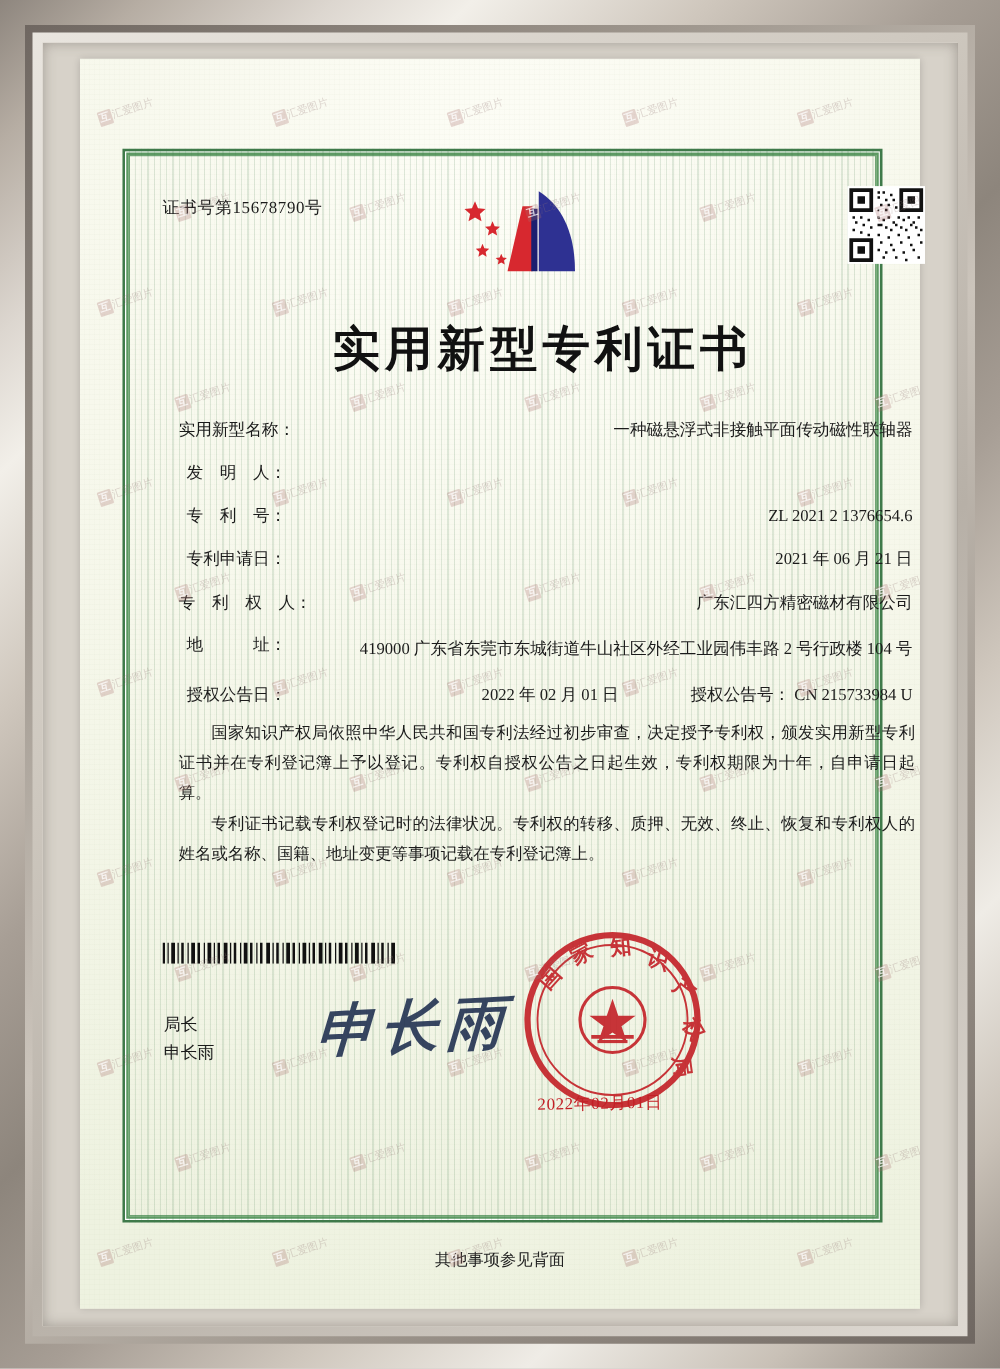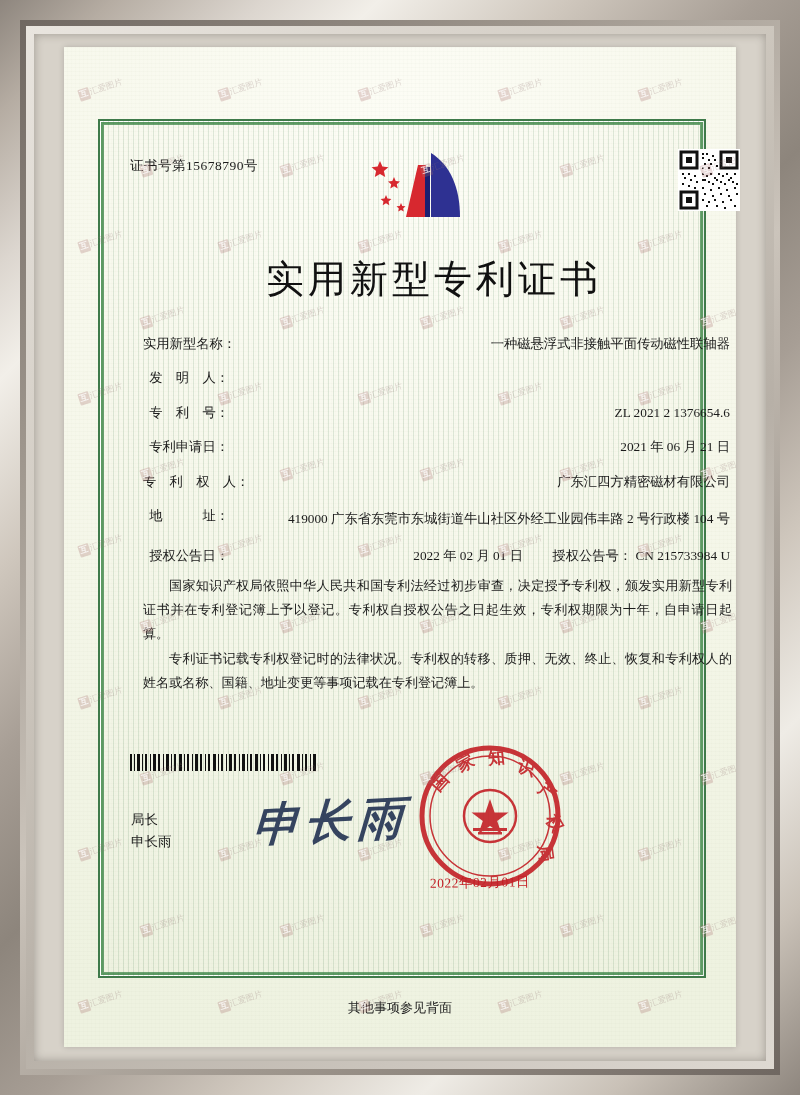--- a/index.html
+++ b/index.html
@@ -111,21 +111,21 @@
     position: absolute;
     right: 30px; top: 30px;
     width: 62px; height: 62px;
     background: #fff;
   }
   .title {
     position: absolute;
     left: 0; right: 0; top: 135px;
     text-align: center;
     font-size: 38px;
-    font-weight: normal;
+    font-weight: bold;
     letter-spacing: 4px;
     color: #111;
     font-family: "DejaVu Serif", "Liberation Serif", serif;
   }
   .fields {
     position: absolute;
     left: 45px; top: 215px;
     right: 40px;
     font-size: 13.3px;
     line-height: 1.5;
@@ -141,21 +141,21 @@
     flex: 0 0 86px;
     letter-spacing: 0px;
   }
   .f-value {
     flex: 1 1 auto;
     white-space: normal;
   }
   .field-row.wrap .f-value { line-height: 1.9; }
   .inline-second {
     display: inline-block;
-    margin-left: 26px;
+    margin-left: 54px;
   }
   .paragraphs {
     position: absolute;
     left: 45px; right: 38px; top: 455px;
     font-size: 13.1px;
     line-height: 1.82;
     text-align: justify;
   }
   .paragraphs p {
     margin: 0 0 2px 0;

